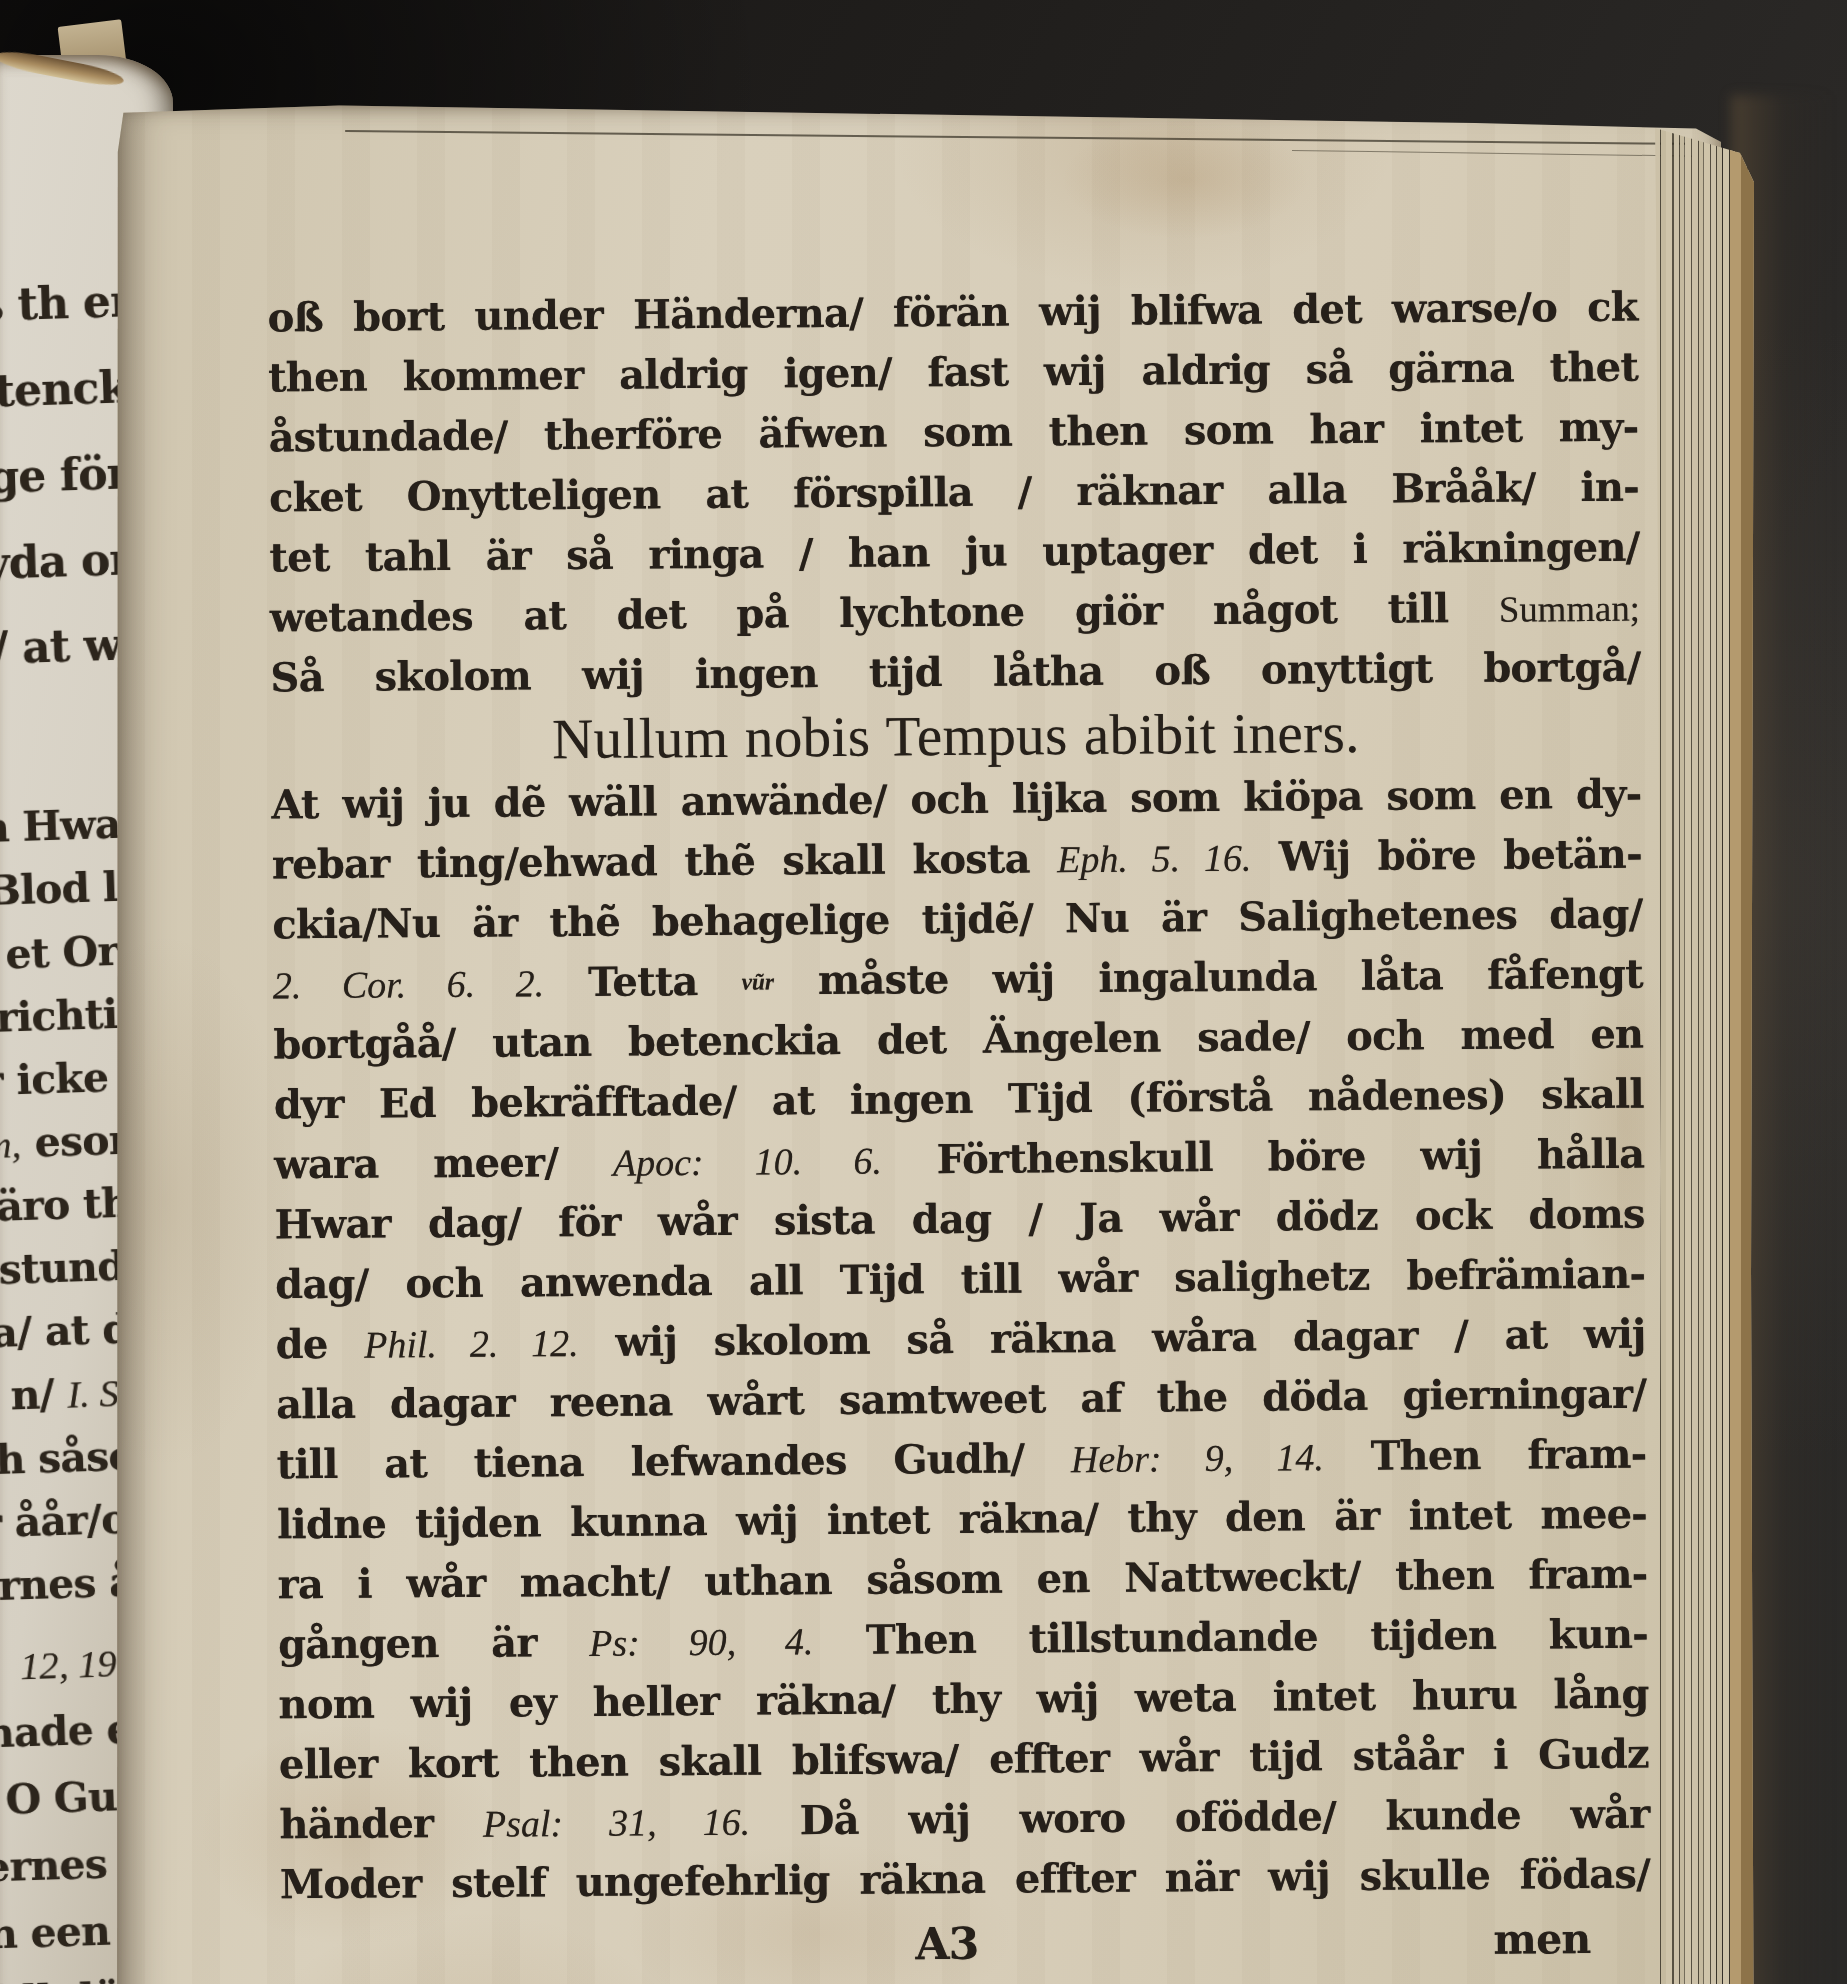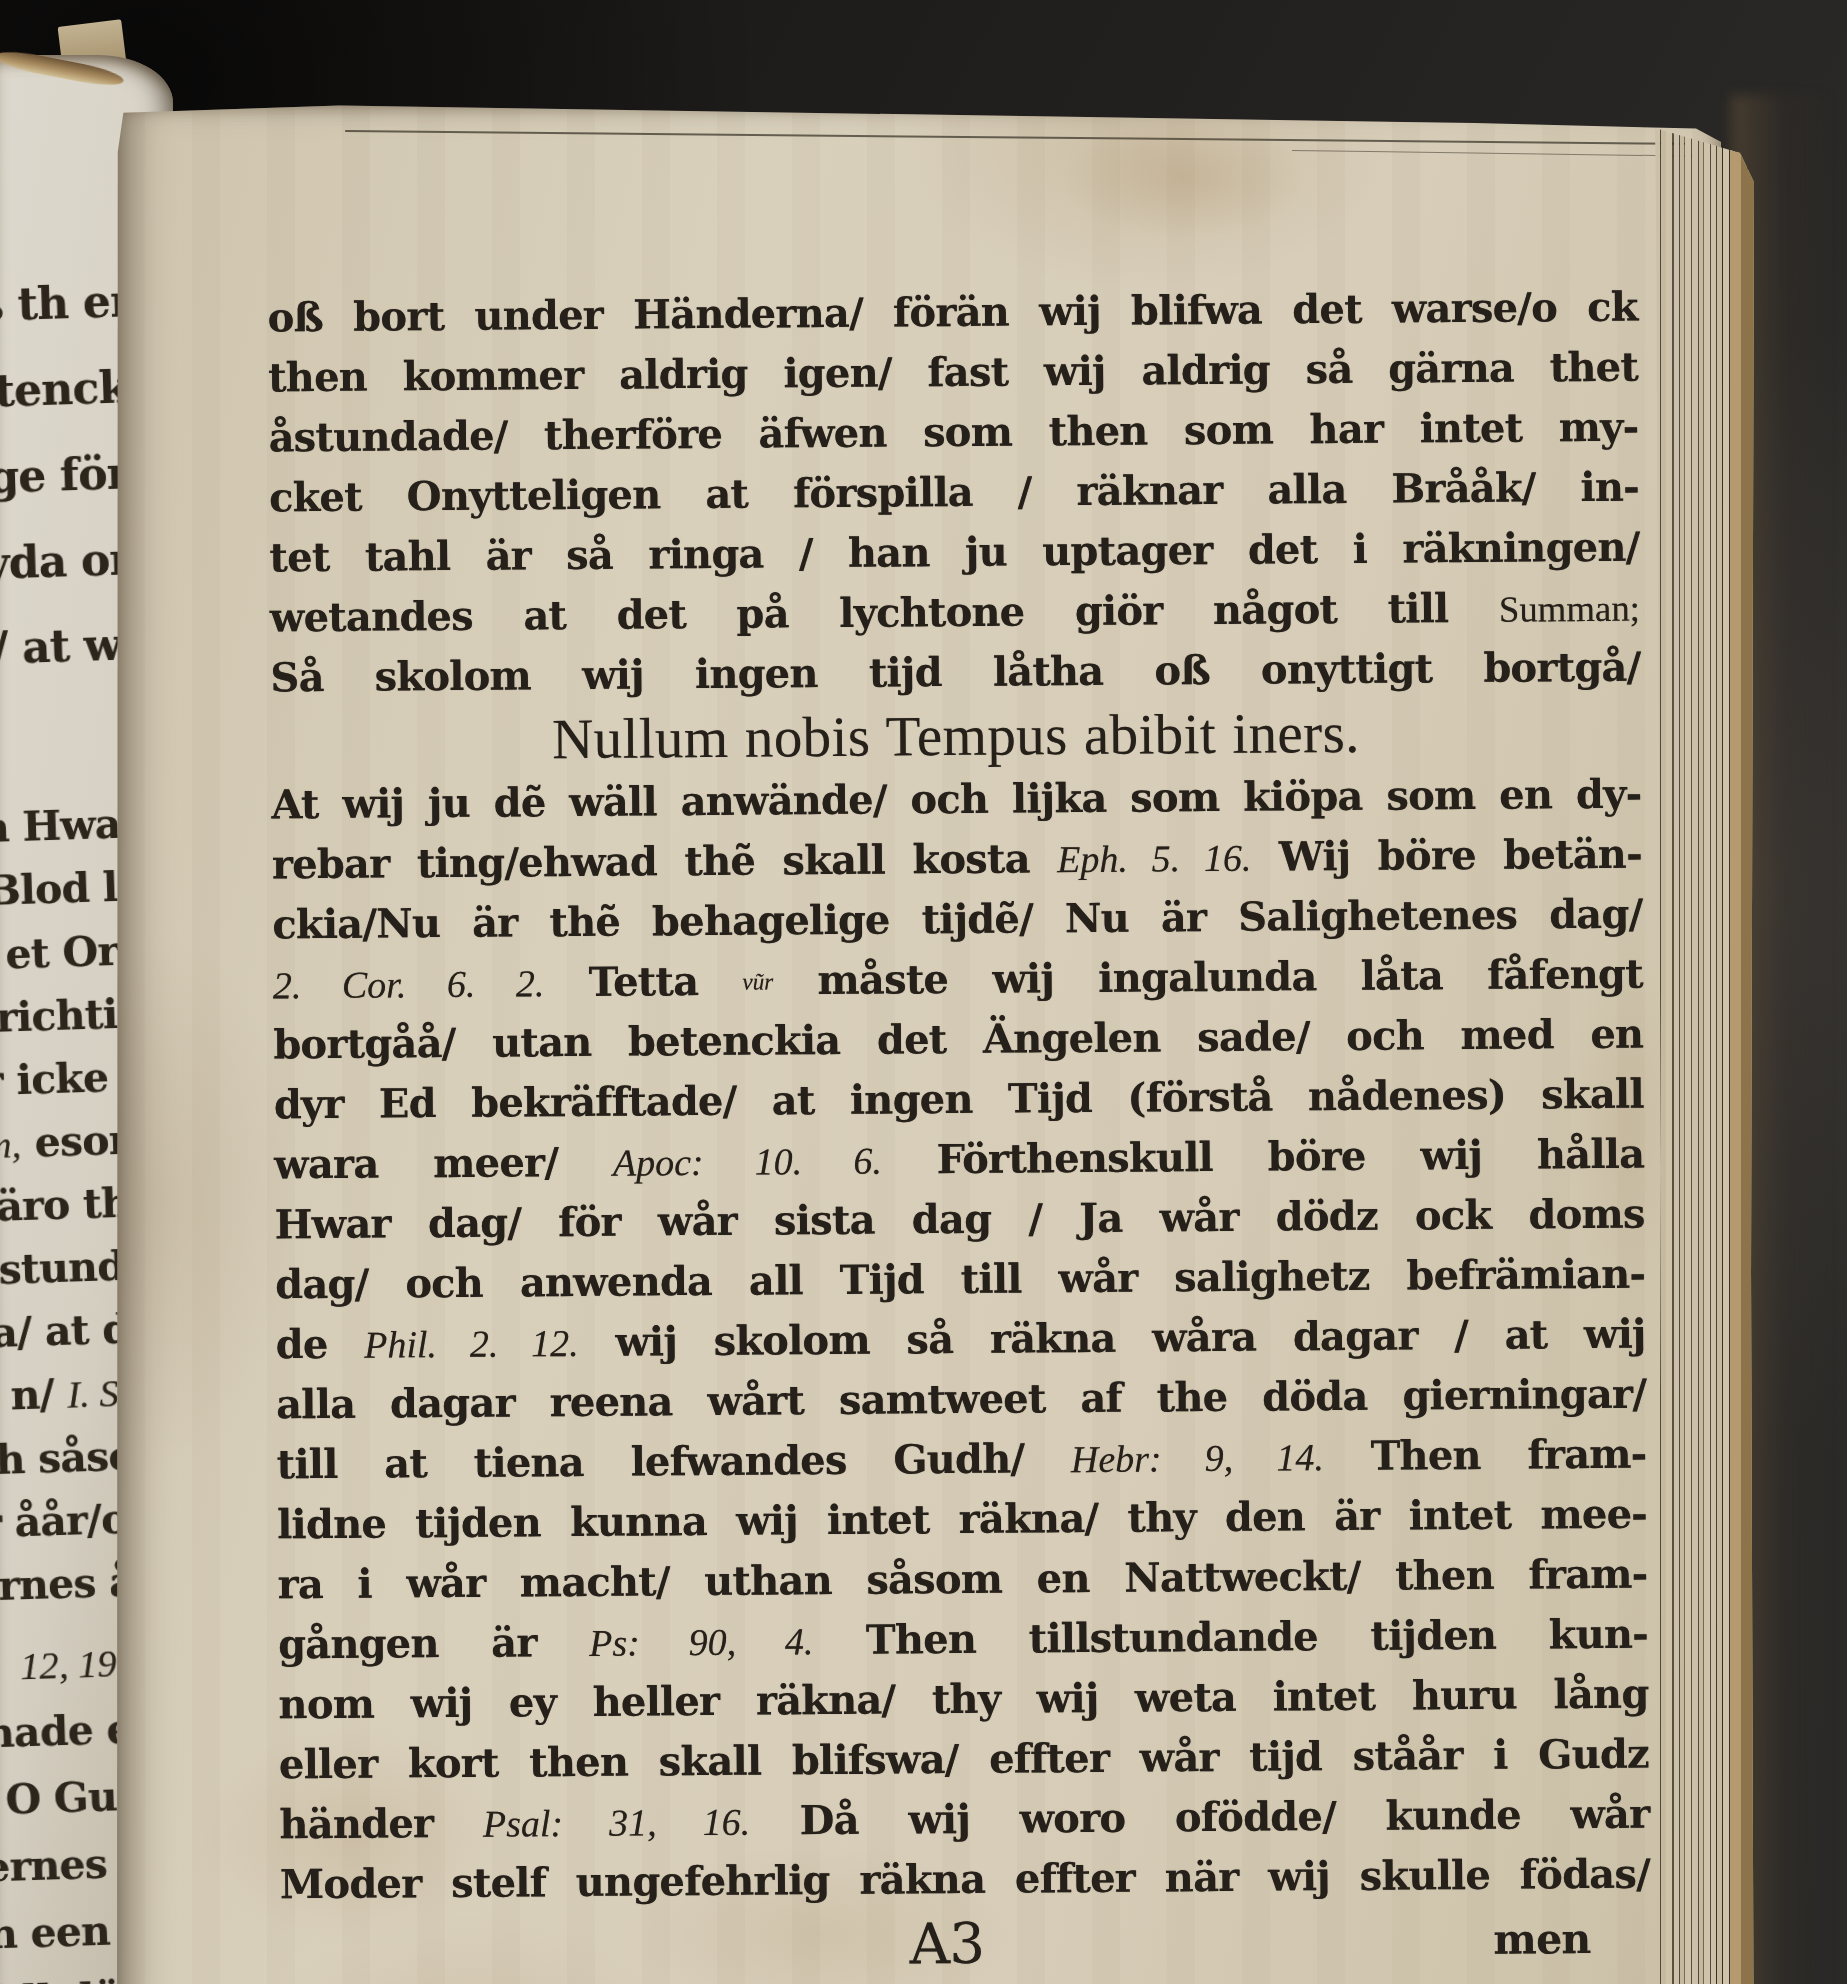--- a/index.html
+++ b/index.html
@@ -57,26 +57,26 @@
     clip-path:polygon(0 0,86% 1.2%,100% 2.6%,97% 55%,100% 97%,88% 99.4%,10% 98.6%,2% 96%,6% 50%,1% 4%);
     box-shadow:2.4px 0 7.1px rgba(0,0,0,.45);}
   
   .rp-text{position:absolute;left:157px;top:178px;width:1370px;transform:rotate(-.45deg);
     color:var(--ink,#26201a);}
   .rp-line{height:60px;line-height:60px;font-size:40px;font-weight:700;
     text-align:justify;text-align-last:justify;letter-spacing:-0.8px;word-spacing:1.6px;
     text-shadow:0 0 0.8px rgba(34,26,14,.55);}
   .rp-line .seg.rm{font-family:"Liberation Serif",serif;font-weight:400;font-size:.92em;letter-spacing:0;}
   .rp-line .seg.it{font-family:"Liberation Serif",serif;font-weight:400;font-style:italic;font-size:.95em;letter-spacing:0;}
-  .rp-line .seg.ab{font-family:"Liberation Serif",serif;font-weight:400;font-style:italic;font-size:.58em;letter-spacing:0;vertical-align:.22em;}
+  .rp-line .seg.ab{font-family:"Liberation Serif",serif;font-weight:700;font-style:italic;font-size:.58em;letter-spacing:0;vertical-align:.22em;}
   .rp-line.heading{height:67px;line-height:67px;font-family:"Liberation Serif",serif;
     font-weight:400;font-size:57px;letter-spacing:0.4px;text-align:center;text-align-last:center;
     text-shadow:0 0 0.8px rgba(34,26,14,.45);}
   .sig-row{position:relative;height:64px;line-height:64px;margin-top:3.2px;text-align:center;text-align-last:center;}
-  .sig-mark{font-size:56px;font-weight:400;letter-spacing:-0.8px;margin-left:-37px;text-shadow:0 0 0.8px rgba(34,26,14,.55);}
+  .sig-mark{font-size:44px;font-weight:700;letter-spacing:-0.8px;margin-left:-37px;text-shadow:0 0 0.8px rgba(34,26,14,.55);}
   .catchword{position:absolute;right:60px;top:0;font-size:41px;font-weight:700;letter-spacing:-0.8px;
     text-shadow:0 0 0.8px rgba(34,26,14,.55);text-align:right;}
 </style>
 </head>
 <body>
 
 <div class="backdrop"></div>
 <div class="edge-glow"></div>
 
 <div class="tab"></div>

